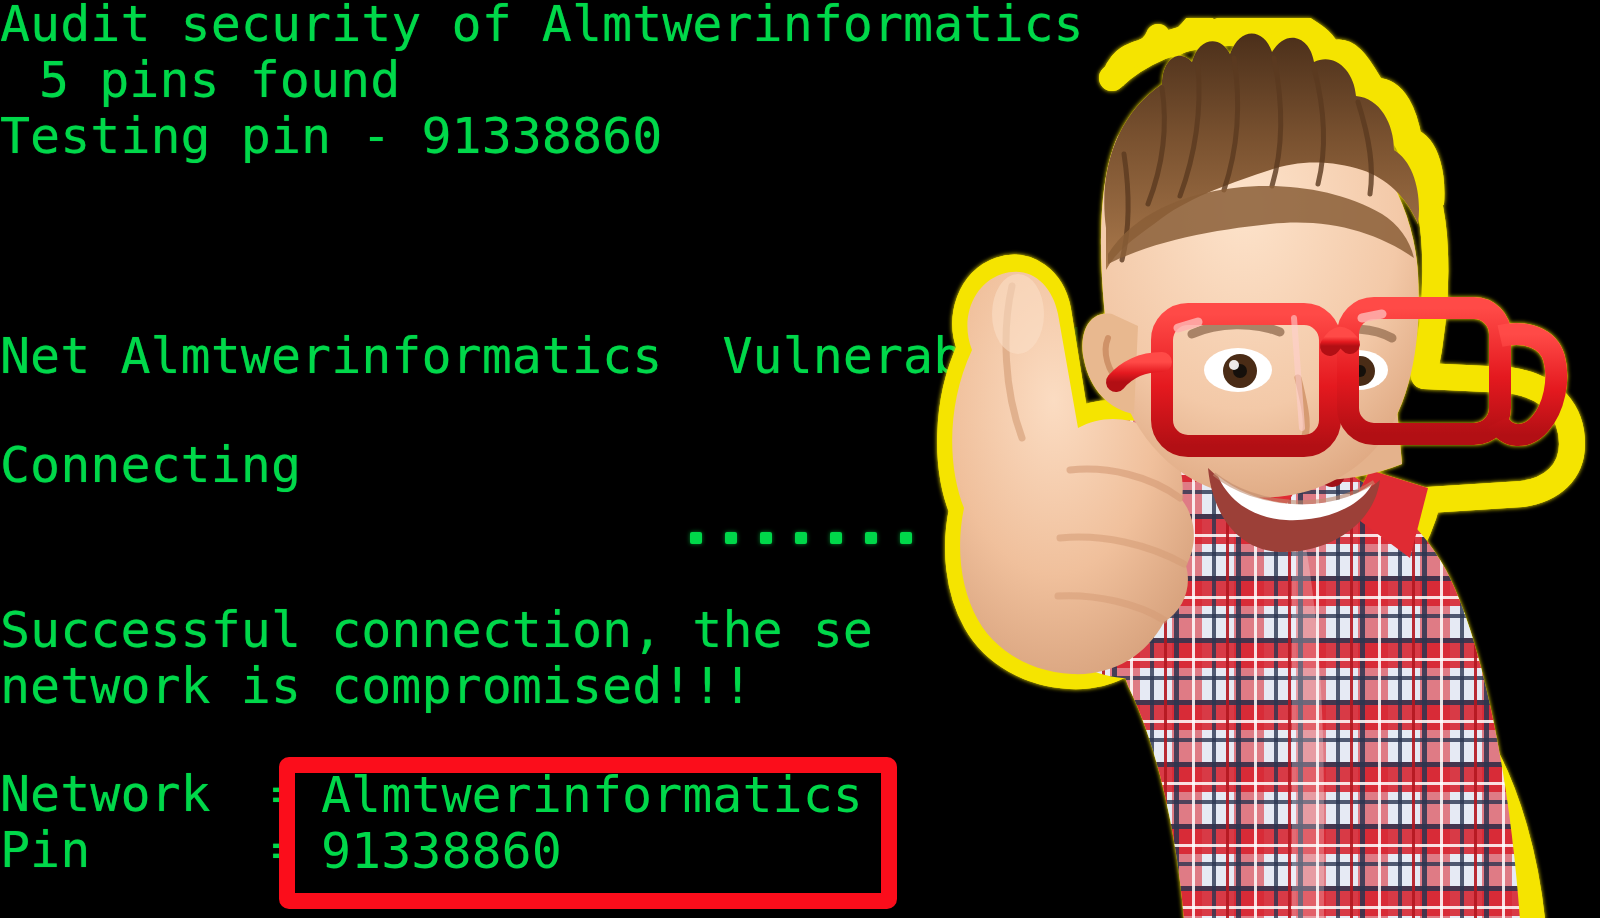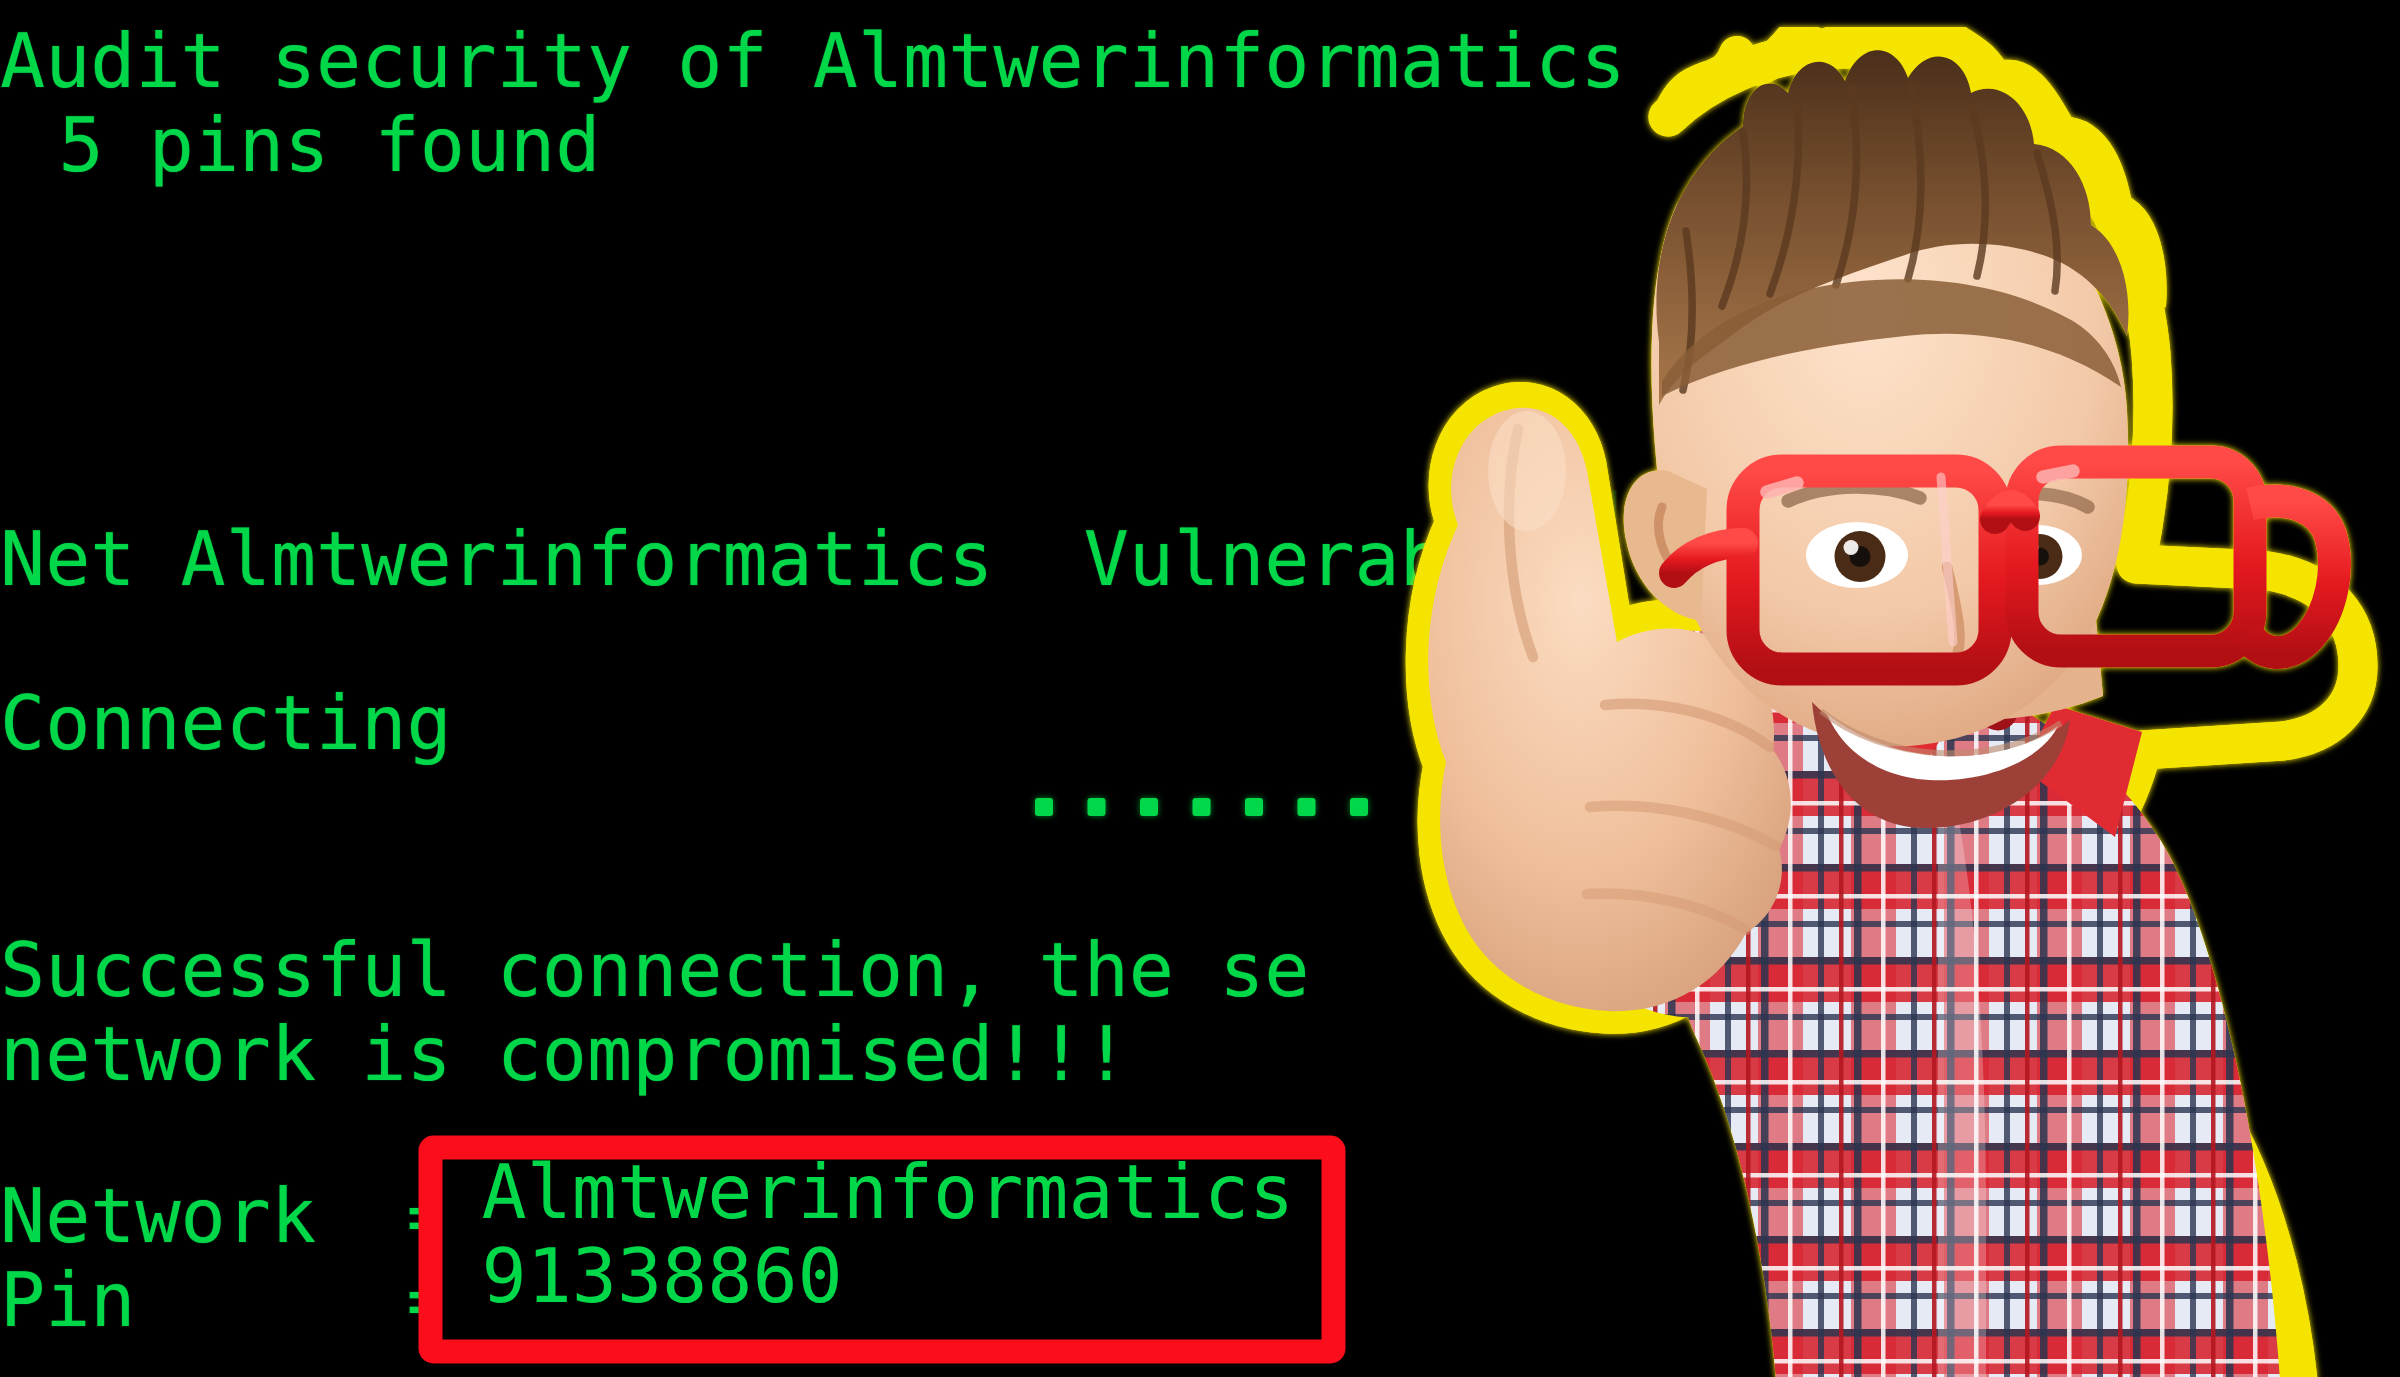--- a/index.html
+++ b/index.html
@@ -10,21 +10,21 @@
   }
   #stage{
     position:relative;
     width:1600px; height:918px;
     background:#000000;
     font-family:"DejaVu Sans Mono","Liberation Mono",monospace;
   }
 
   
   #terminal{
-    position:absolute; left:0; top:17px;
+    position:absolute; left:0; top:0;
     width:1600px; height:720px;
     z-index:2;
     padding:0;
   }
   .tline{
     position:absolute;
     left:0;
     white-space:pre;
     color:#00d84a;
     font-size:50px;
@@ -101,20 +101,21 @@
 
   <div id="ghosts">
       <div class="ghost" style="left: 1000px; top: 262px;">s</div>
       <div class="ghost" style="left: 1060px; top: 318px;">!</div>
       <div class="ghost" style="left: 1180px; top: 430px;">.</div>
     </div>
 
   <div id="terminal">
       <div class="tline" style="left: 0px; top: -4px;">Audit security of Almtwerinformatics</div>
       <div class="tline" style="left: 0px; top: 52px; margin-left: 39px;">5 pins found</div>
+      <div class="tline" style="left: 0px; top: 108px;">Testing pin - 91338860</div>
       <div class="tline" style="left: 0px; top: 328px;">Net Almtwerinformatics  Vulnerable!!</div>
       <div class="tline" style="left: 0px; top: 437px;">Connecting</div>
       <div class="tline" style="left: 0px; top: 602px;">Successful connection, the se</div>
       <div class="tline" style="left: 0px; top: 658px;">network is compromised!!!</div>
       <div class="tline" style="left: 0px; top: 766px;">Network  =</div>
       <div class="tline" style="left: 0px; top: 822px;">Pin      =</div>
     </div>
 
   <div id="dots" style="left: 690px; top: 532px;">
       <i></i>

